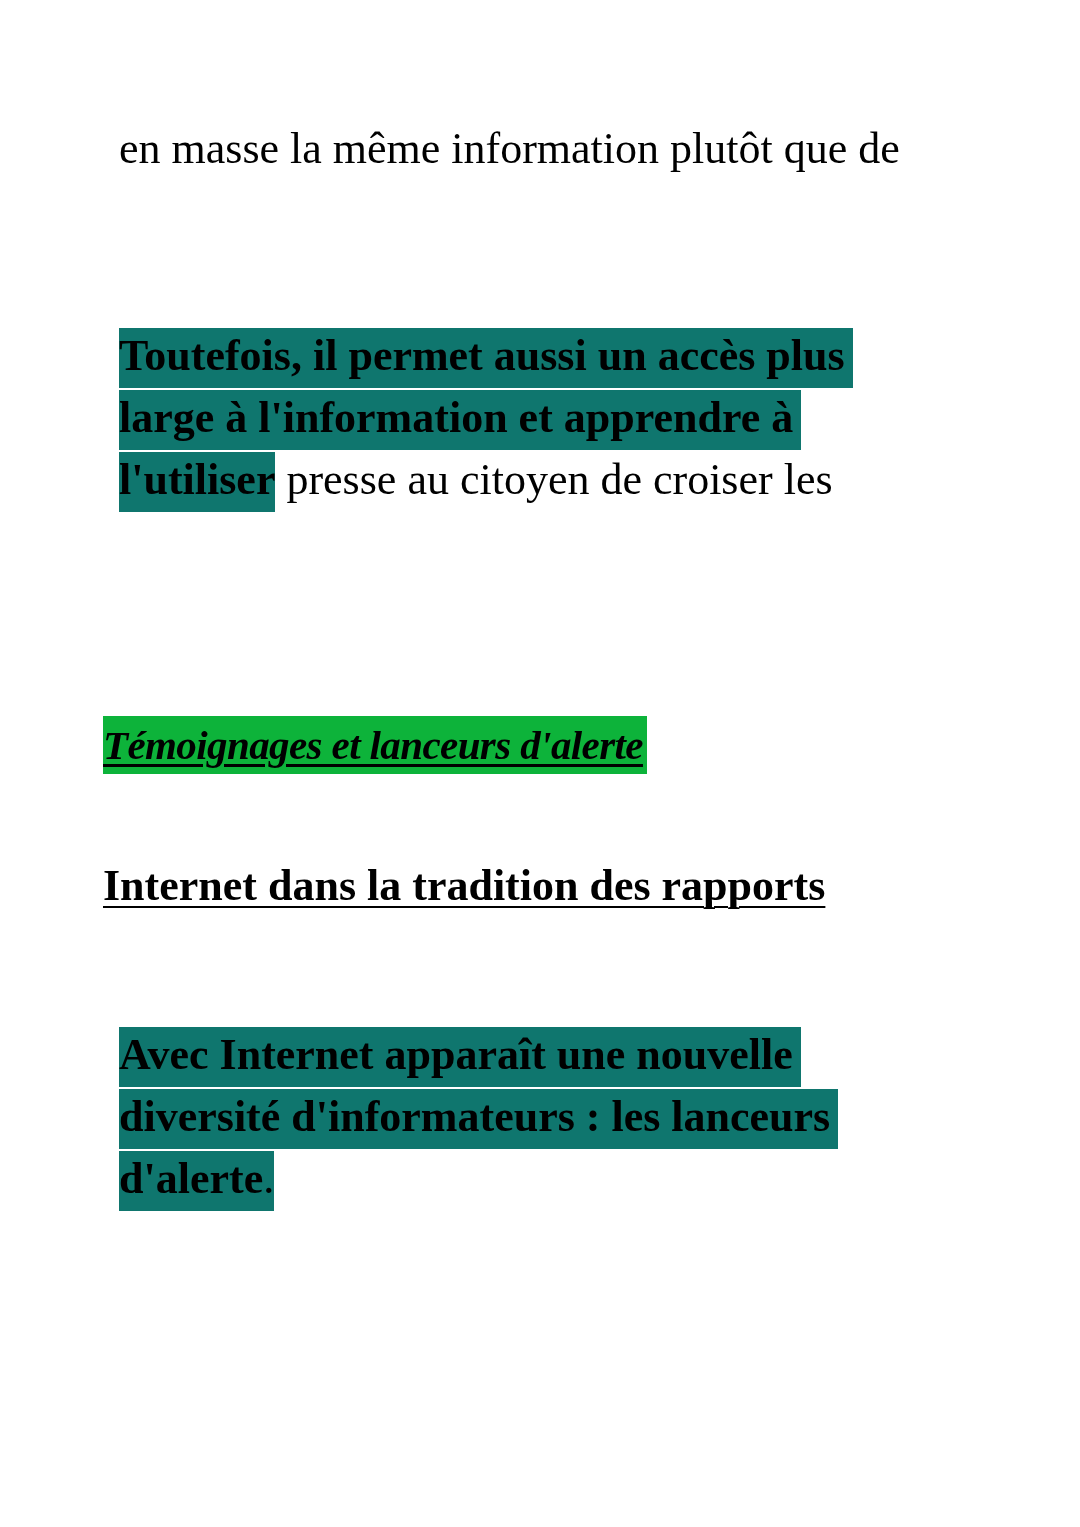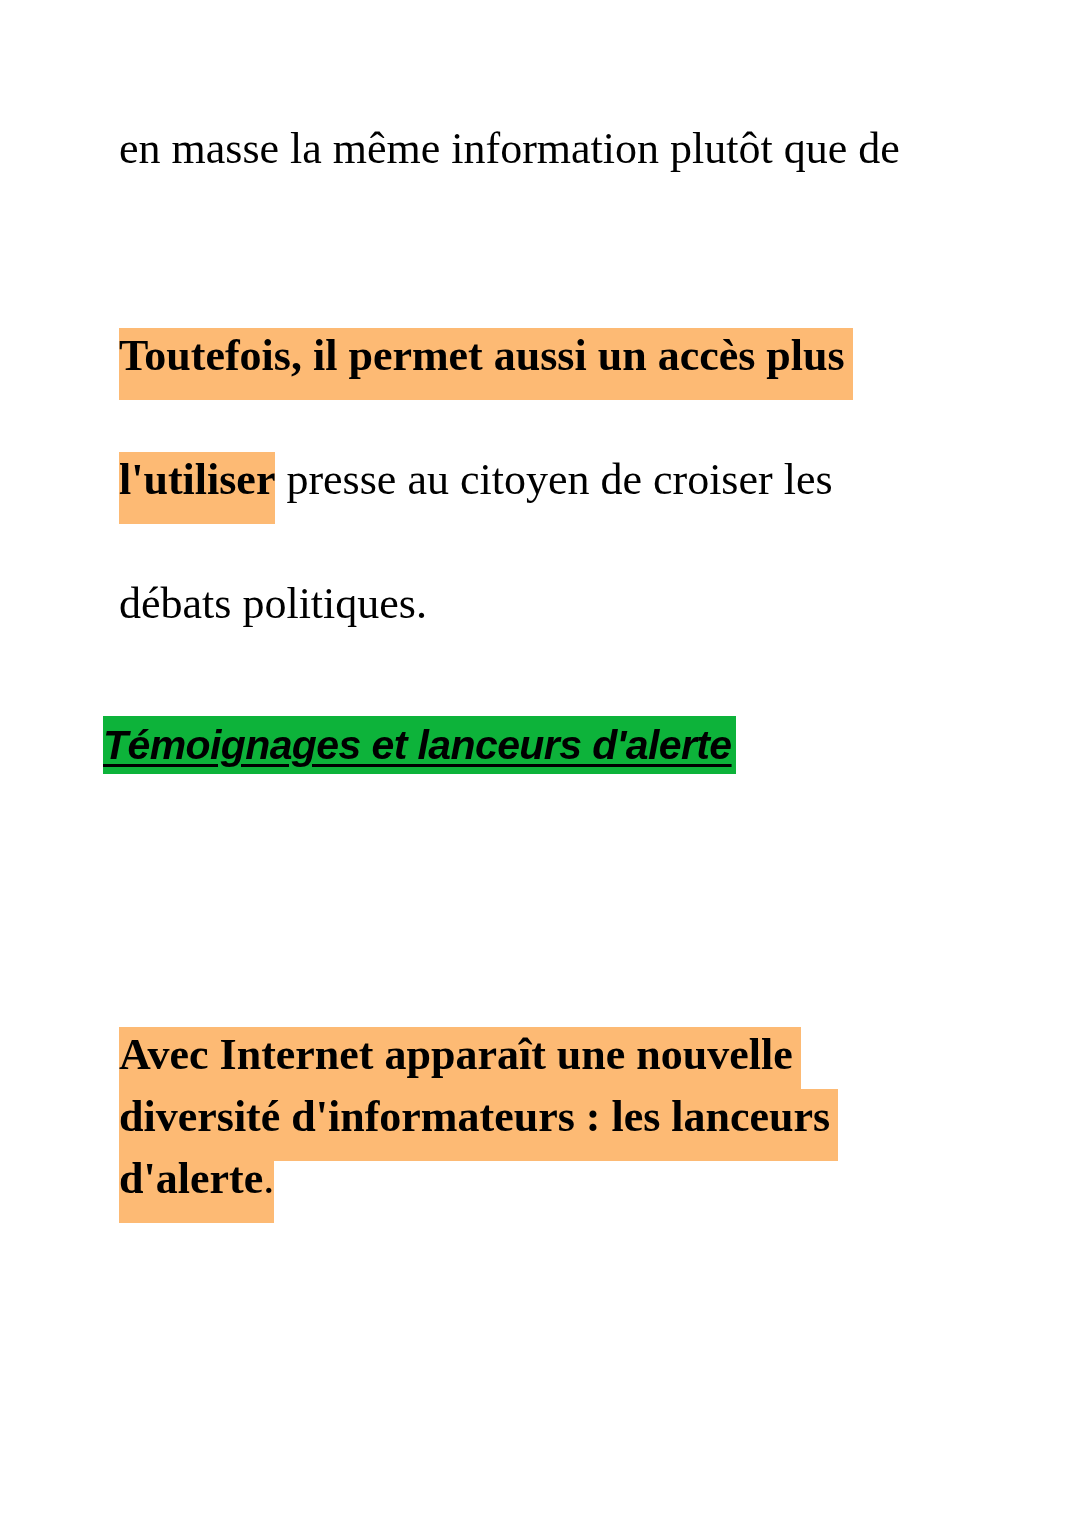--- a/index.html
+++ b/index.html
@@ -12,29 +12,29 @@
     color: #000000;
   }
   .page { position: absolute; left: 103px; top: 0; width: 880px; }
   .para {
     position: absolute; left: 0;
     font-size: 44px;
     line-height: 62px;
     margin: 16px;
     white-space: normal;
   }
-  .hl { background: #fdba74; font-weight: bold; box-decoration-break: clone; -webkit-box-decoration-break: clone; padding-right: 8px; padding-top: 3px; padding-bottom: 20px; }
+  .hl { background: #0f766e; font-weight: bold; box-decoration-break: clone; -webkit-box-decoration-break: clone; padding-right: 8px; padding-top: 3px; padding-bottom: 8px; }
   .hl-tight { padding-right: 0; }
   .plain { font-weight: normal; }
   .green {
     position: absolute; left: 0; top: 716px;
     height: 58px;
     background: #0db33a;
     padding: 0 4px 0 0;
-    font-family: Liberation Sans, sans-serif;
+    font-family: Liberation Serif, serif;
     font-weight: bold; font-style: italic;
     font-size: 41px;
     line-height: 58px;
     text-decoration: underline;
     text-decoration-thickness: 3px;
     text-underline-offset: 5px;
     letter-spacing: -0.6px;
     white-space: nowrap;
   }
   .subhead {
@@ -52,30 +52,29 @@
 <body>
 
 <div class="page">
 
   <p class="para" style="top:102px;">
     <span>en masse la même information plutôt que de</span><br>
   </p>
 
   <p class="para" style="top:309px;">
     <span class="hl">Toutefois, il permet aussi un accès plus </span><br>
-    <br>
+    <span class="hl">large à l'information et apprendre à </span><br>
     <span class="hl hl-tight">l'utiliser</span><span class="plain"> presse au citoyen de croiser les</span><br>
     <br>
-    <span>débats politiques.</span>
   </p>
 
   <div class="green">Témoignages et lanceurs d'alerte</div>
 
   <p class="subhead">
-    <br>
+    <span>Internet dans la tradition des rapports </span><br>
   </p>
 
   <p class="para" style="top:1008px;">
     <span class="hl">Avec Internet apparaît une nouvelle </span><br>
     <span class="hl">diversité d'informateurs : les lanceurs </span><br>
     <span class="hl hl-tight">d'alerte</span><span class="hl hl-tight plain">.</span>
   </p>
 
 </div>
 

